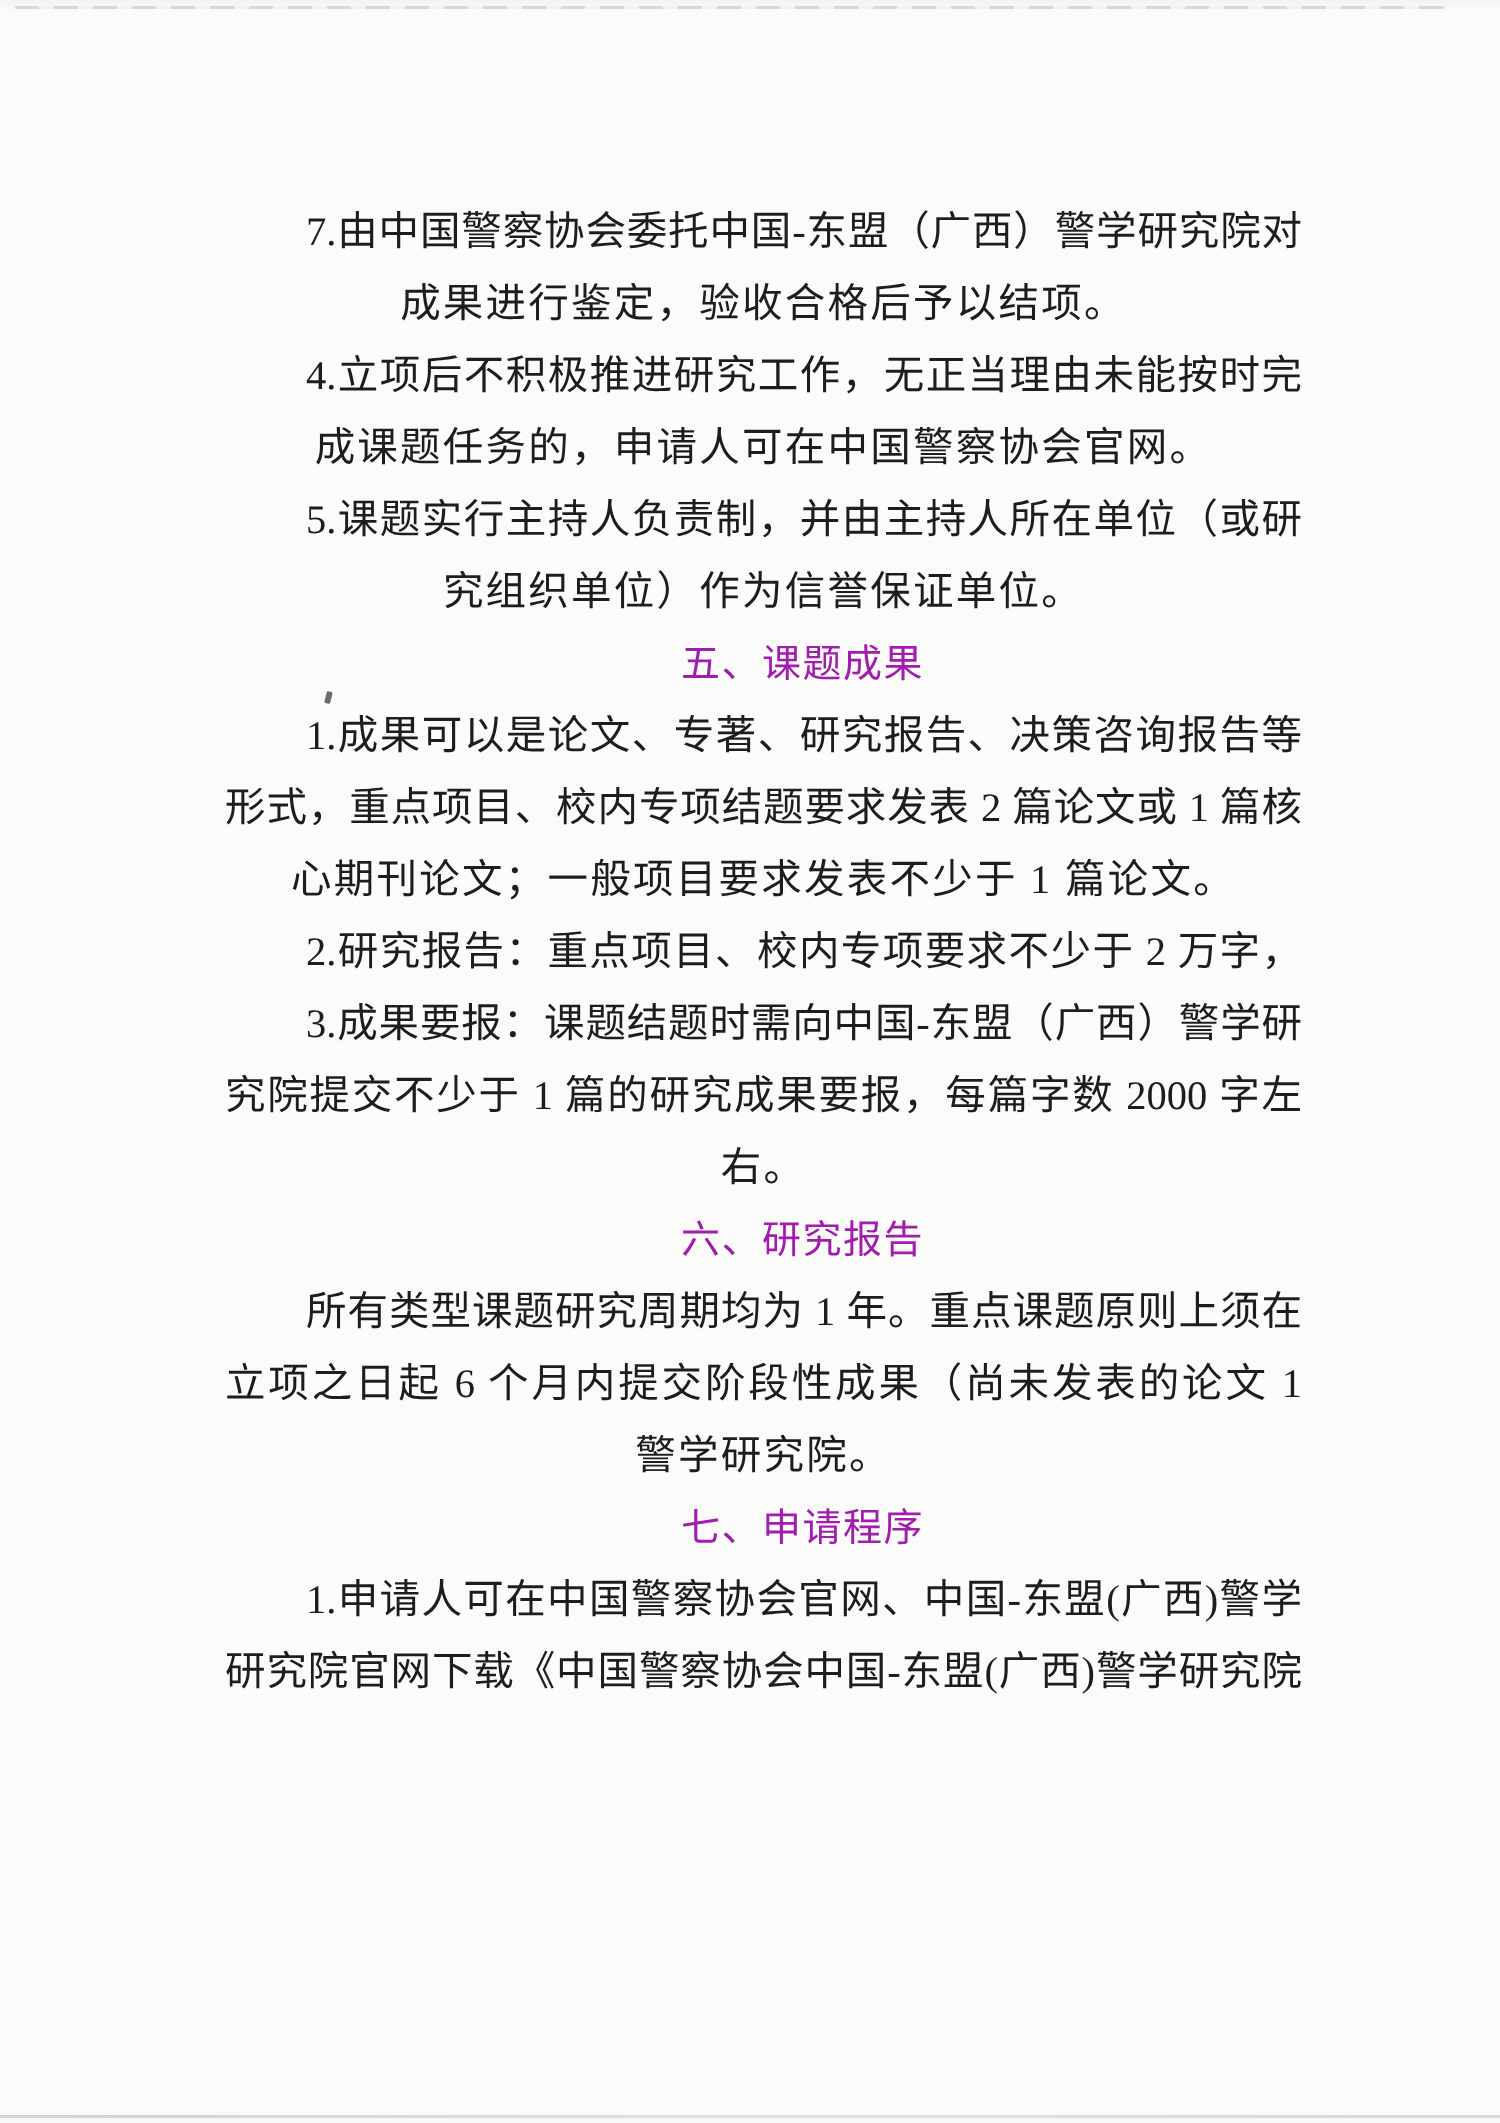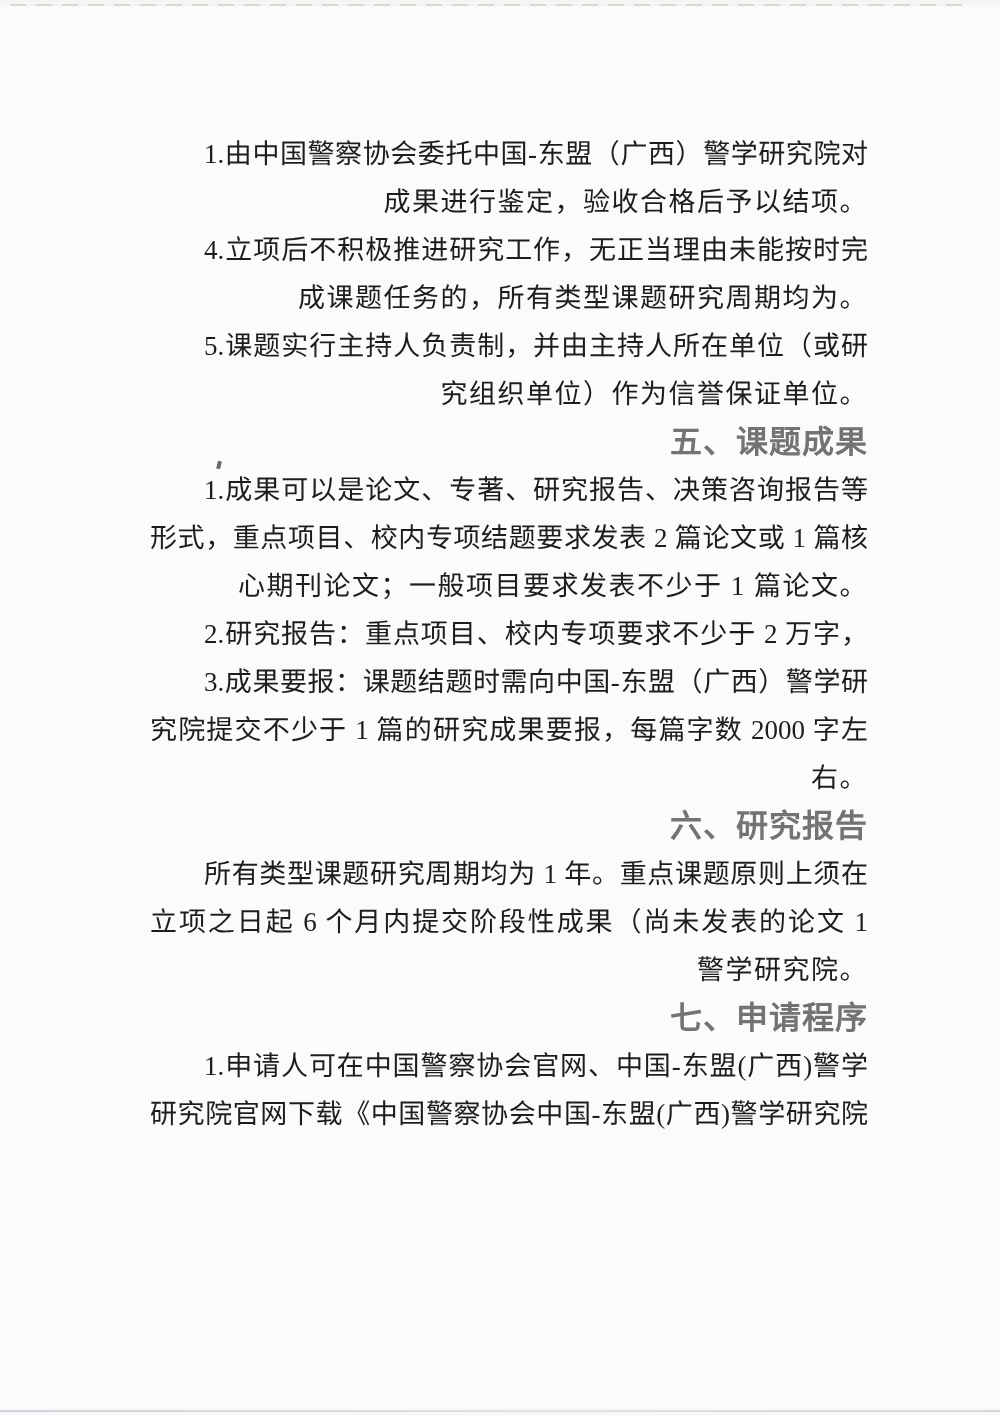--- a/index.html
+++ b/index.html
@@ -55,52 +55,52 @@
     left: 150px;
     top: 130px;
     width: 718px;
     color: #1e1d1c;
     font-family: "Liberation Serif", "DejaVu Serif", serif;
     font-size: 27px;
   }
   .line {
     height: 48px;
     line-height: 48px;
-    text-align: right;
+    text-align: center;
     letter-spacing: 1.5px;
   }
   .line.fill {
     letter-spacing: 0;
     text-align: justify;
     text-align-last: justify;
     text-justify: inter-character;
     white-space: normal;
   }
   .line.indent {
     text-indent: 2em;
   }
   .line.heading {
     font-family: "Liberation Sans", "DejaVu Sans", sans-serif;
-    font-weight: 700;
-    font-size: 32px;
-    color: #737373;
+    font-weight: 400;
+    font-size: 26px;
+    color: #a21caf;
     letter-spacing: 1px;
   }
 </style>
 </head>
 <body>
 
 <div class="scan-edge-top"></div>
 <div class="scan-speck"></div>
 
 <div class="doc" id="doc-body">
-    <div class="line fill indent">1.由中国警察协会委托中国-东盟（广西）警学研究院对</div>
+    <div class="line fill indent">7.由中国警察协会委托中国-东盟（广西）警学研究院对</div>
     <div class="line">成果进行鉴定，验收合格后予以结项。</div>
     <div class="line fill indent">4.立项后不积极推进研究工作，无正当理由未能按时完</div>
-    <div class="line">成课题任务的，所有类型课题研究周期均为。</div>
+    <div class="line">成课题任务的，申请人可在中国警察协会官网。</div>
     <div class="line fill indent">5.课题实行主持人负责制，并由主持人所在单位（或研</div>
     <div class="line">究组织单位）作为信誉保证单位。</div>
     <div class="line heading indent">五、课题成果</div>
     <div class="line fill indent">1.成果可以是论文、专著、研究报告、决策咨询报告等</div>
     <div class="line fill">形式，重点项目、校内专项结题要求发表 2 篇论文或 1 篇核</div>
     <div class="line">心期刊论文；一般项目要求发表不少于 1 篇论文。</div>
     <div class="line fill indent">2.研究报告：重点项目、校内专项要求不少于 2 万字，</div>
     <div class="line fill indent">3.成果要报：课题结题时需向中国-东盟（广西）警学研</div>
     <div class="line fill">究院提交不少于 1 篇的研究成果要报，每篇字数 2000 字左</div>
     <div class="line">右。</div>

